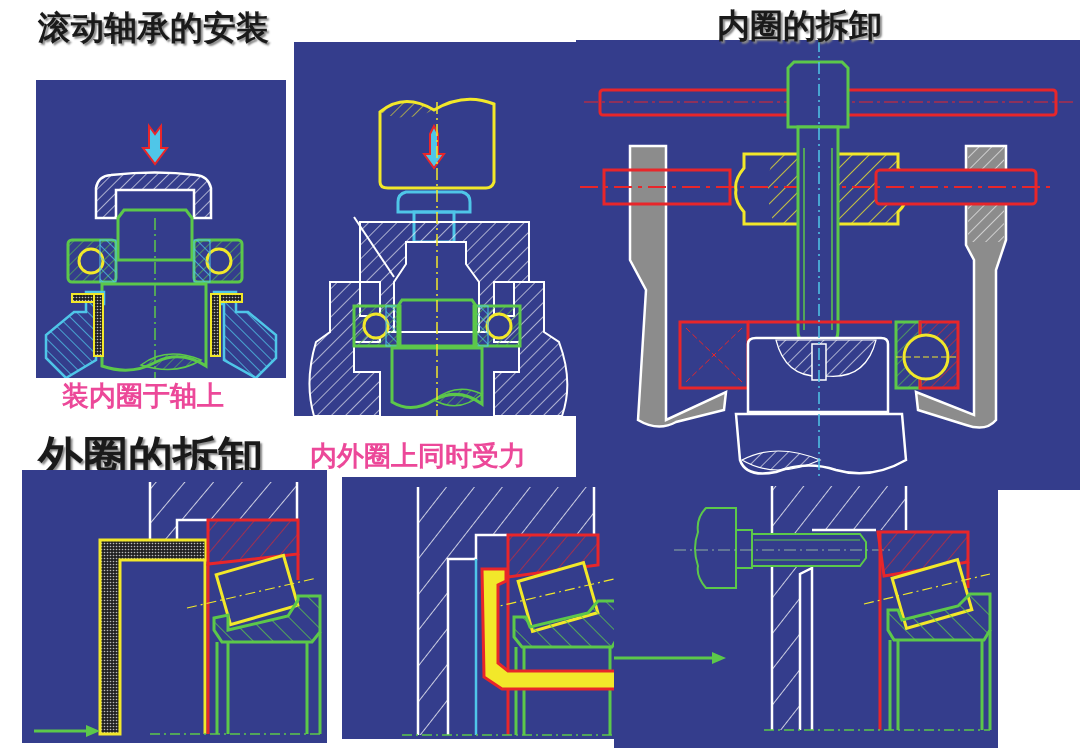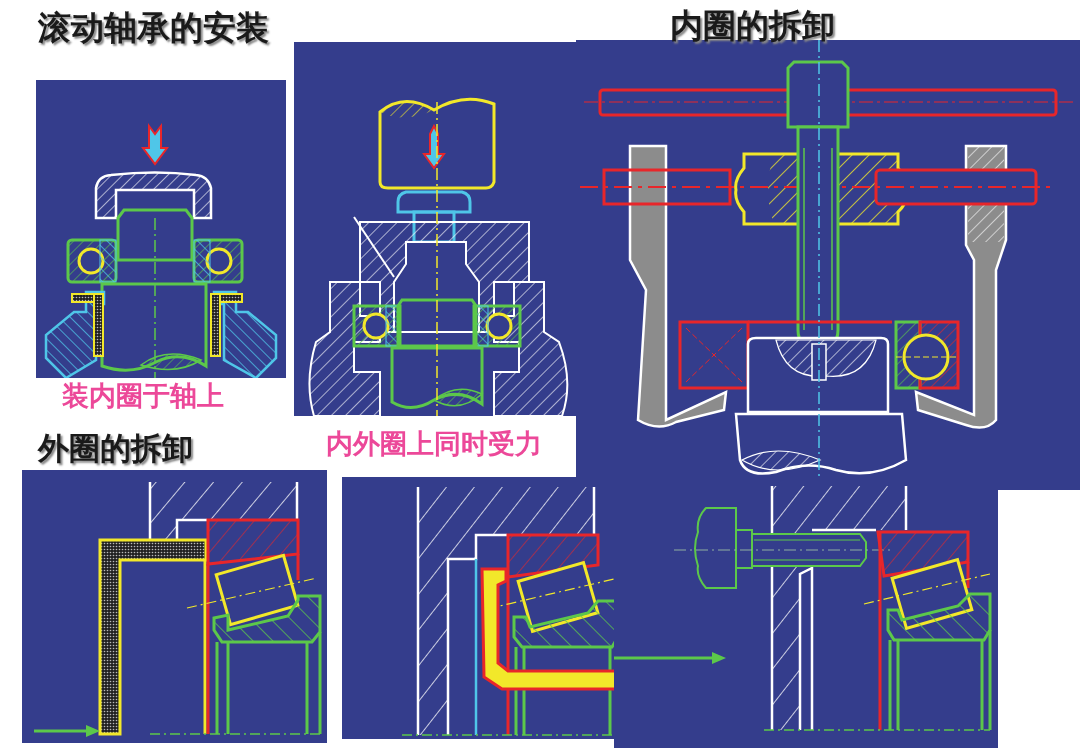--- a/index.html
+++ b/index.html
@@ -1,25 +1,25 @@
 <!DOCTYPE html>
 <html><head>
 <meta charset="utf-8">
 <style>
   html,body{margin:0;padding:0;background:#ffffff;}
   body{width:1080px;height:748px;position:relative;overflow:hidden;font-family:"DejaVu Sans",sans-serif;}
   .panel{position:absolute;background:#343d8c;overflow:hidden;}
   .panel svg{position:absolute;left:0;top:0;}
   .title{position:absolute;font-weight:bold;color:#1a1a1a;white-space:nowrap;text-shadow:2px 2px 2px #888;font-family:Liberation Mono, monospace;}
   .t-main{left:38px;top:6px;font-size:33px;}
-  .t-inner{left:670px;top:4px;font-size:33px;}
-  .t-outer{left:38px;top:428px;font-size:31px;}
+  .t-inner{left:717px;top:4px;font-size:33px;}
+  .t-outer{left:38px;top:428px;font-size:45px;}
   .cap{position:absolute;font-weight:bold;color:#ec4899;white-space:nowrap;font-size:27px;}
   .cap1{left:62px;top:378px;}
-  .cap2{left:310px;top:426px;margin-left:16px;}
+  .cap2{left:310px;top:438px;}
 </style>
 </head>
 <body>
 
 <div class="title t-main">滚动轴承的安装</div>
 
 <div class="panel" style="left:36px;top:80px;width:250px;height:298px;">
   <svg width="250" height="298" viewBox="0 0 250 298">
     <defs>
       <pattern id="hw" width="8" height="8" patternUnits="userSpaceOnUse" patternTransform="rotate(45)">

